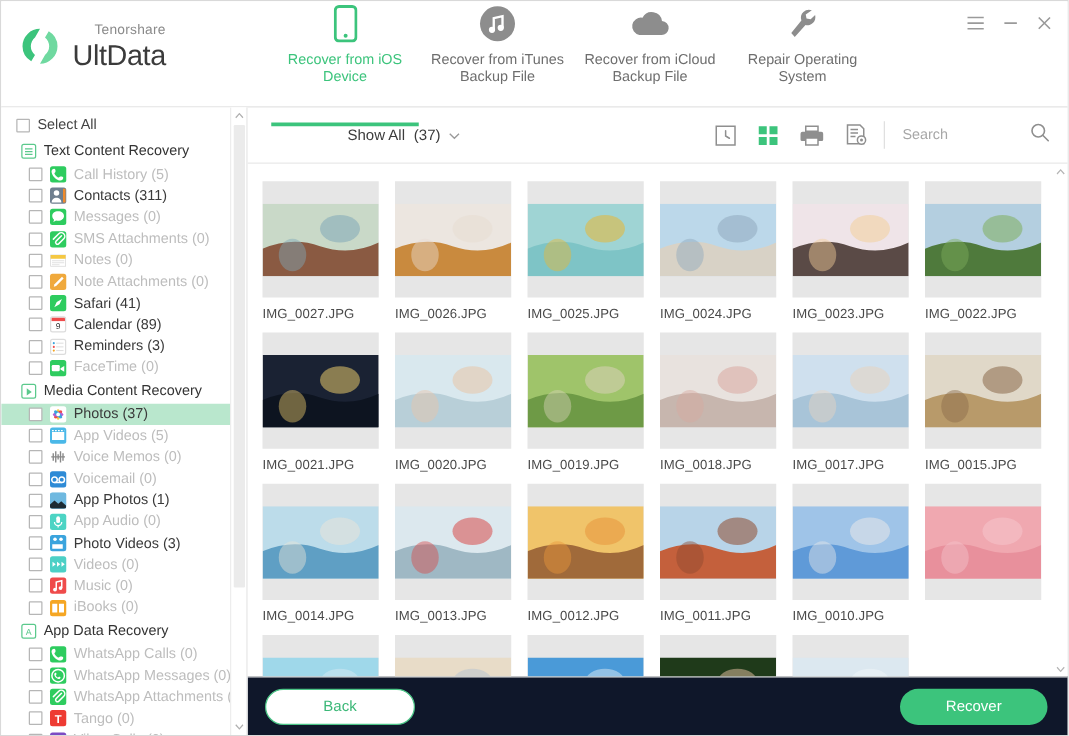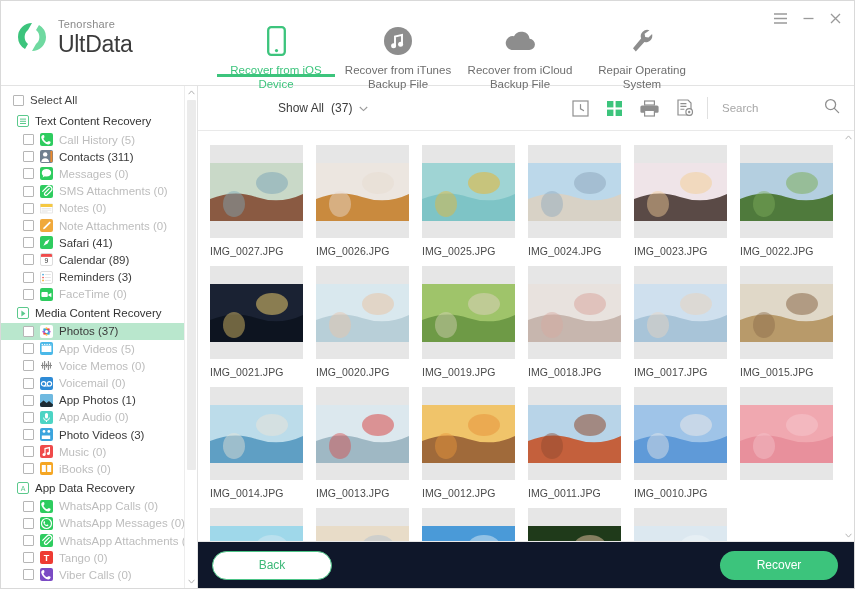--- a/index.html
+++ b/index.html
@@ -15,30 +15,30 @@
     position: relative;
   }
 
   
   .header {
     height: 85px; min-height: 85px;
     display: flex; align-items: flex-start;
     background: #fff; position: relative;
     border-bottom: 1px solid #e3e3e3;
   }
-  .brand { display: flex; align-items: center; padding: 18px 0 0 14px; width: 200px; }
+  .brand { display: flex; align-items: center; padding: 18px 0 0 14px; width: 200px; text-align: right; }
   .brand-logo { width: 34px; height: 34px; margin-right: 9px; flex: none; }
   .brand-text { line-height: 1.05; }
   .brand-top { font-size: 11px; color: #8a8a8a; letter-spacing: .2px; }
   .brand-name { font-size: 23px; color: #3b3b3b; letter-spacing: -.3px; margin-top: 1px; }
 
   .tabs { display: flex; align-items: flex-start; flex: 1; padding-left: 14px; }
   .tab {
-    width: 122px; padding: 24px 2px 0; text-align: center;
-    cursor: pointer; position: relative; height: 76px;
+    width: 122px; padding: 2px 2px 0; text-align: center;
+    cursor: pointer; position: relative; height: 100px;
   }
   .tab .tab-icon { height: 32px; display: flex; align-items: center; justify-content: center; margin-bottom: 6px; }
   .tab .tab-label { font-size: 11.5px; color: #6e6e6e; line-height: 14px; }
   .tab.active .tab-label { color: #3cc47c; }
   .tab.active::after {
     content: ""; position: absolute; left: 2px; right: 2px; bottom: 0;
     height: 3px; background: #3cc47c;
   }
 
   .winctl { position: absolute; top: 11px; right: 12px; display: flex; align-items: center; gap: 14px; }
@@ -423,20 +423,29 @@
             <div class="row has">
               <span class="cb"></span>
               <span class="ico" style="background:#3ba4dd">
         <svg width="13" height="13" viewBox="0 0 13 13">
                   <circle cx="4" cy="3.4" r="1.4" style="fill:#fff"></circle>
                   <circle cx="8.8" cy="3.4" r="1.4" style="fill:#fff"></circle>
                   <path d="M1.8 11V7.4h8.4V11z" style="fill:#fff"></path>
                 </svg>
               </span>
               <span class="lbl">Photo Videos (3)</span>
+            </div>
+            <div class="row">
+              <span class="cb"></span>
+              <span class="ico" style="background:#4cd0c6">
+        <svg width="13" height="13" viewBox="0 0 13 13">
+                  <path d="M2 4.4l2.6 2-2.6 2zM5.6 4.4l2.6 2-2.6 2zM9.2 4.4l2.6 2-2.6 2z" style="fill:#fff"></path>
+                </svg>
+              </span>
+              <span class="lbl">Videos (0)</span>
             </div>
             <div class="row">
               <span class="cb"></span>
               <span class="ico" style="background:#ef4b4b">
         <svg width="13" height="13" viewBox="0 0 13 13">
                   <path d="M5 9.4V3.6l4.4-1v5.8" fill="none" stroke="#fff" stroke-width="1.2"></path>
                   <circle cx="4" cy="9.6" r="1.5" style="fill:#fff"></circle>
                   <circle cx="8.4" cy="8.4" r="1.5" style="fill:#fff"></circle>
                 </svg>
               </span>

